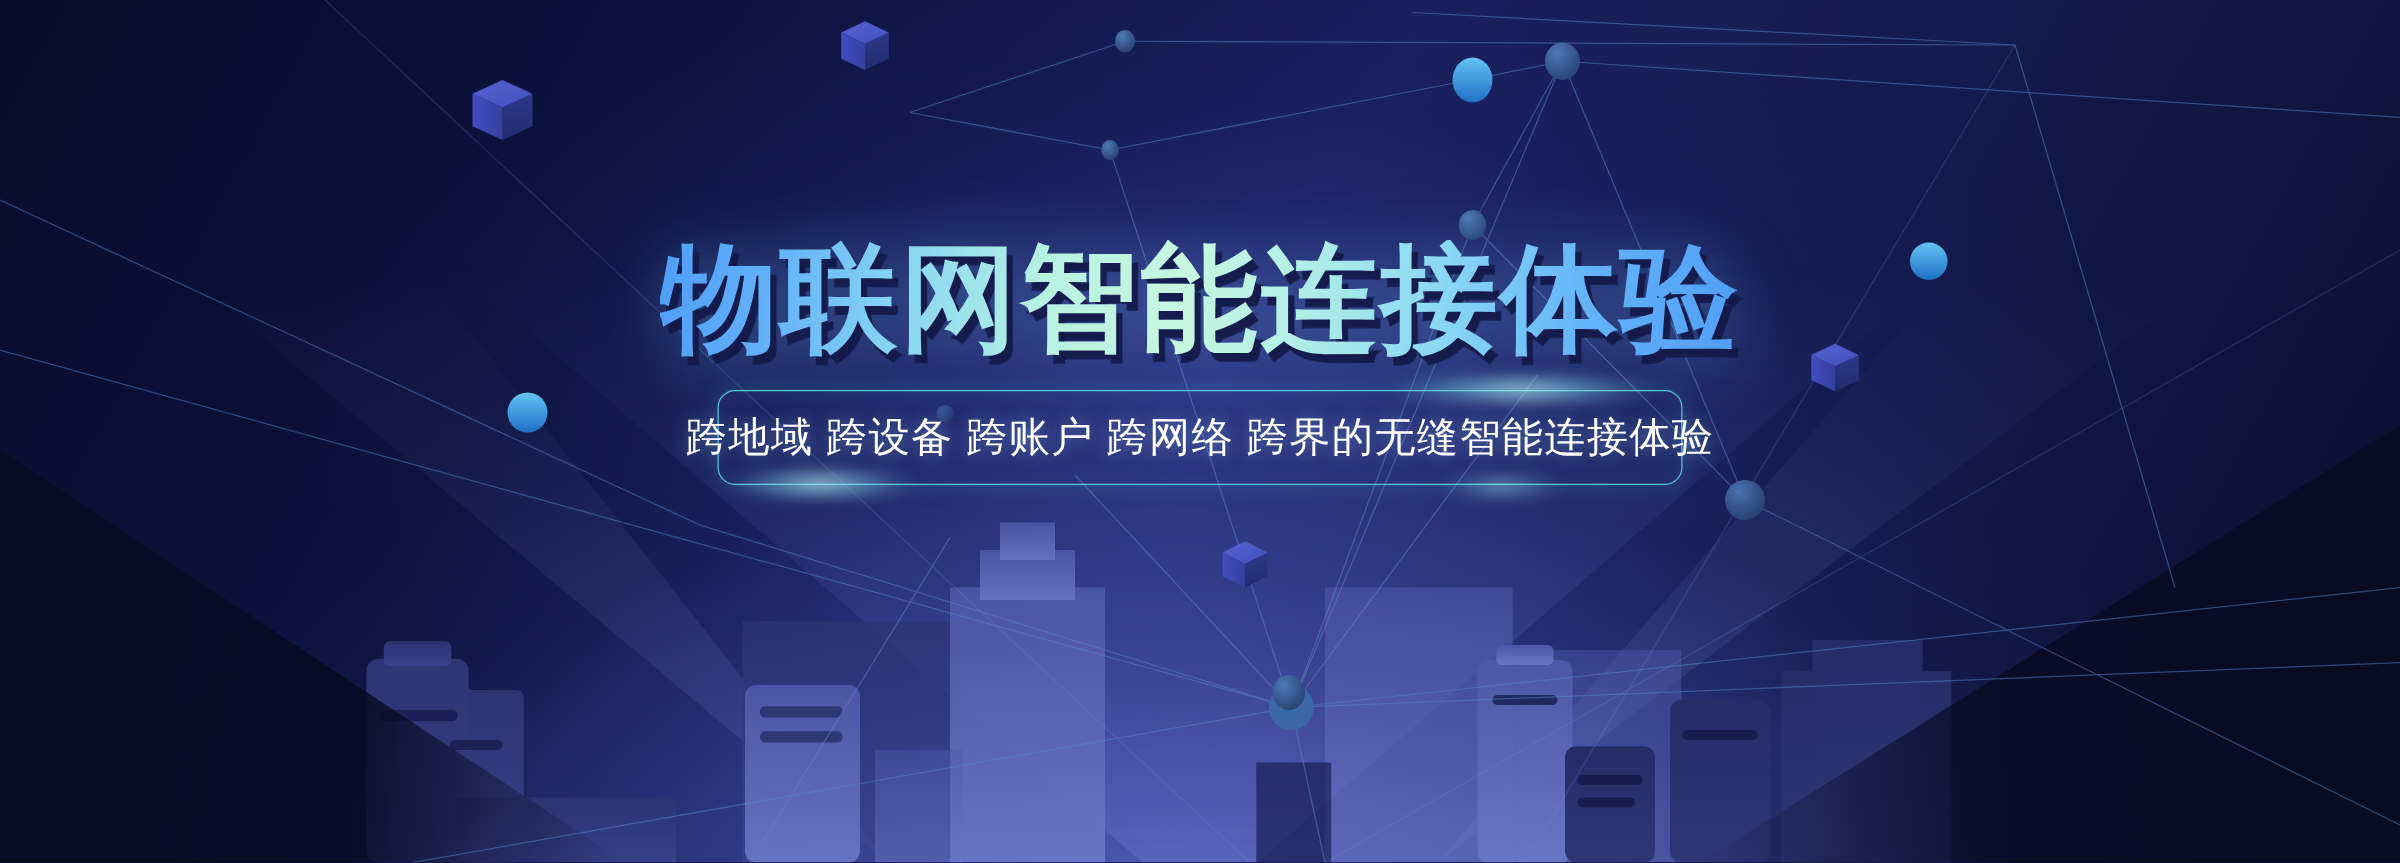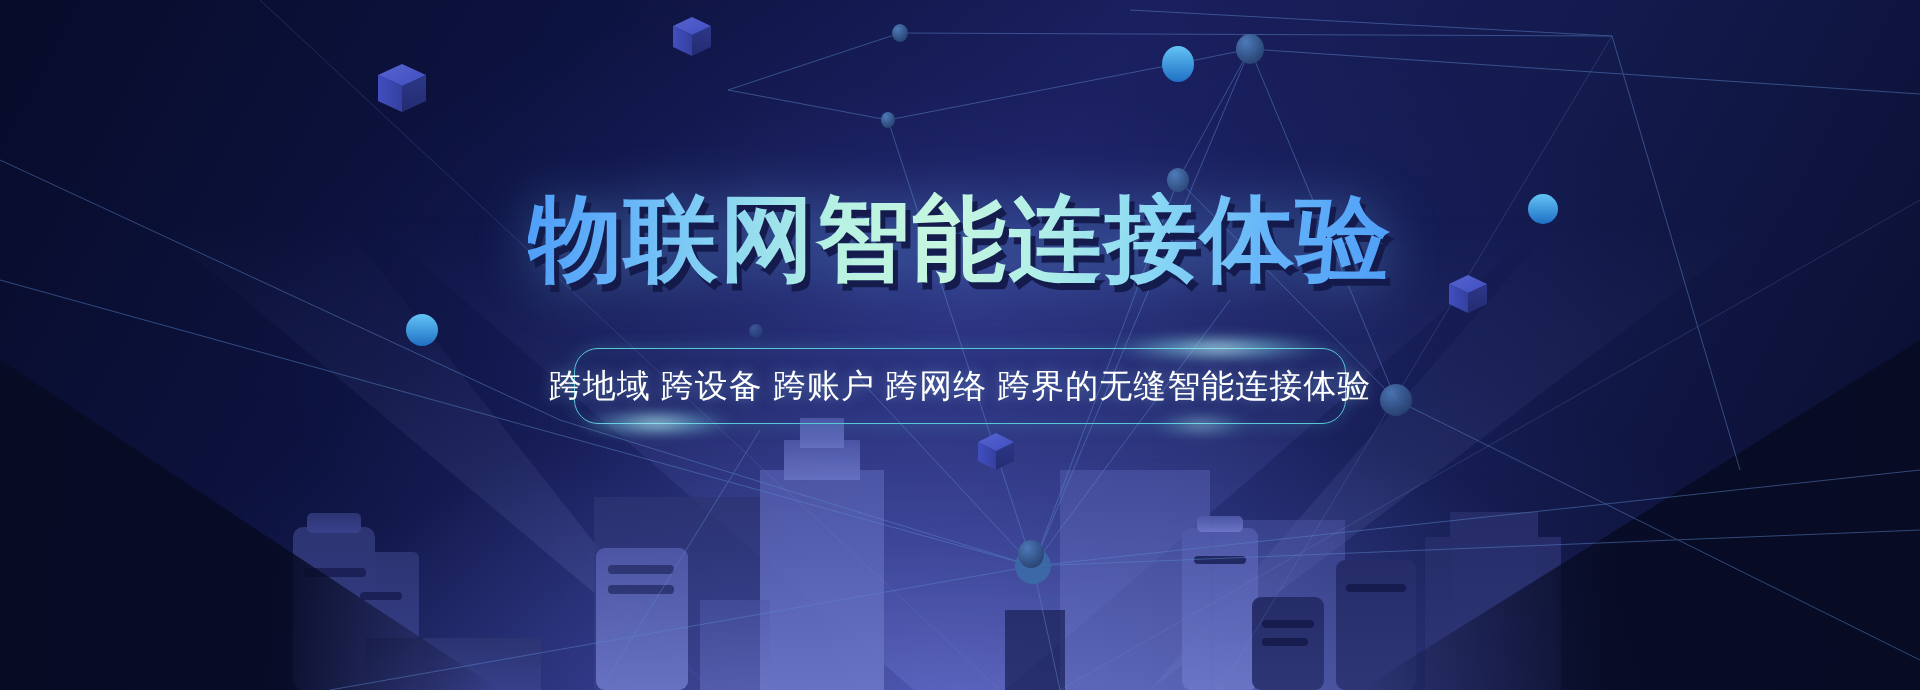--- a/index.html
+++ b/index.html
@@ -42,21 +42,21 @@
   .wedge-r{ right:0; width:560px; height:350px;
             background:linear-gradient(to left, #070b24 0%, rgba(7,11,36,.92) 55%, rgba(7,11,36,0) 100%);
             clip-path:polygon(100% 0, 100% 100%, 0 100%); }
 
   
   svg.layer{ position:absolute; left:0; top:0; width:1920px; height:690px; overflow:visible; }
 
   
   #content{
     position:absolute; left:0; top:0; width:1920px; height:690px;
-    display:flex; flex-direction:column; align-items:center;gap:36px;
+    display:flex; flex-direction:column; align-items:center;
   }
 
   #title{
     margin-top:192px;
     font-size:94px; line-height:1;
     font-weight:bold;
     letter-spacing:2px;
     white-space:nowrap;
     background-image:linear-gradient(96deg,
         #4f9ef8 0%, #62b0f9 10%, #86d4f3 22%,
@@ -65,21 +65,21 @@
     -webkit-background-clip:text; background-clip:text;
     color:transparent; -webkit-text-fill-color:transparent;
     filter:drop-shadow(5px 7px 0 rgba(20,26,74,.95)) drop-shadow(0 0 26px rgba(110,190,255,.30));
   }
 
   #subtitle-box{
     margin-top:26px;
     position:relative;
     width:772px; height:76px;
     border:1.6px solid #57c8d8;
-    border-radius:24px;
+    border-radius:14px;
     display:flex; align-items:center; justify-content:center;
     box-shadow:0 0 18px rgba(80,200,225,.22), inset 0 0 22px rgba(70,150,220,.10);
   }
   #subtitle-box .glow{
     position:absolute; pointer-events:none; border-radius:50%;
     background:radial-gradient(ellipse at center, rgba(225,255,255,.95) 0%, rgba(150,235,250,.55) 32%, rgba(120,220,250,0) 72%);
     filter:blur(7px);
   }
   #subtitle-box .glow.bl{ left:6px; bottom:-11px; width:150px; height:22px; }
   #subtitle-box .glow.tr{ right:22px; top:-12px; width:210px; height:22px; }

